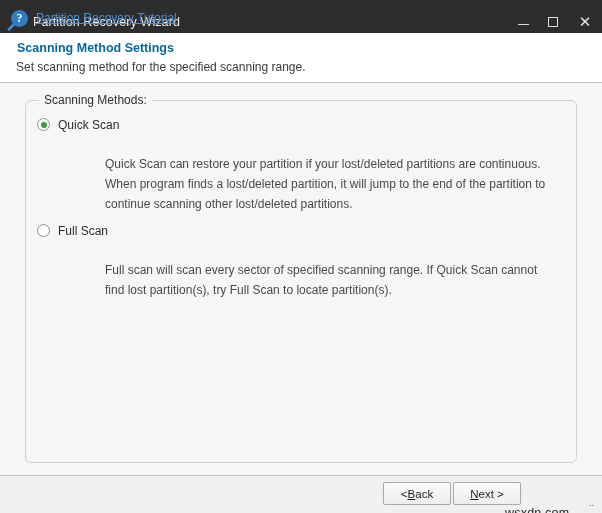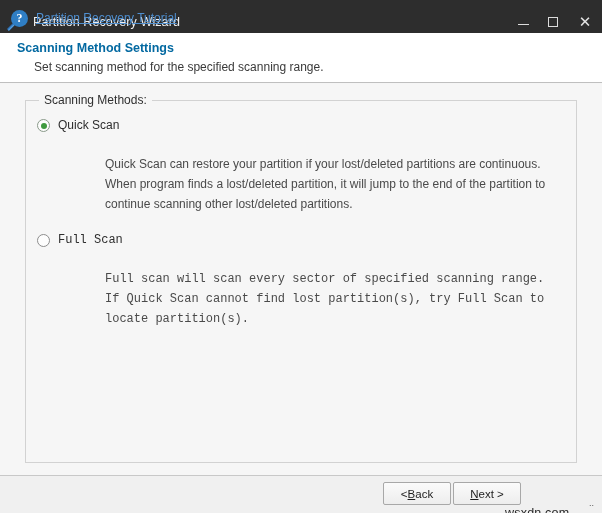--- a/index.html
+++ b/index.html
@@ -96,21 +96,21 @@
   .header-title {
     position: absolute;
     left: 17px;
     top: 8px;
     font-size: 12.5px;
     font-weight: bold;
     color: #0369a1;
   }
   .header-sub {
     position: absolute;
-    left: 34px;
+    left: 16px;
     top: 27px;
     font-size: 12px;
     color: #3a3a3a;
   }
 
   
   .body-area {
     position: absolute;
     left: 0; top: 84px;
     width: 602px;
@@ -119,41 +119,41 @@
   }
 
   .groupbox {
     position: absolute;
     left: 25px;
     top: 16px;
     width: 552px;
     height: 363px;
     box-sizing: border-box;
     border: 1px solid #d2d2d2;
-    border-radius: 0;
+    border-radius: 6px;
     background: #f6f6f6;
   }
   .group-legend {
     position: absolute;
     left: 13px;
     top: -8px;
     background: #f6f6f6;
     padding: 0 5px;
     font-size: 12px;
     color: #2f2f2f;
   }
 
   .option {
     position: absolute;
     left: 0;
     width: 100%;
   }
   .option-row {
     display: flex;
-    align-items: flex-end;
+    align-items: flex-start;
     padding-left: 11px;
   }
   .radio {
     width: 13px;
     height: 13px;
     border-radius: 50%;
     box-sizing: border-box;
     border: 1.2px solid #8d8d8d;
     background: #fdfdfd;
     position: relative;
@@ -304,21 +304,21 @@
       <div class="group-legend">Scanning Methods:</div>
 
       <div class="option" style="top:17px;">
         <div class="option-row">
           <span class="radio checked"></span>
           <span class="option-label">Quick Scan</span>
         </div>
         <div class="option-desc">Quick Scan can restore your partition if your lost/deleted partitions are continuous. When program finds a lost/deleted partition, it will jump to the end of the partition to continue scanning other lost/deleted partitions.</div>
       </div>
 
-      <div class="option" style="top:132px;font-family:Liberation Mono, monospace;">
+      <div class="option" style="top:123px;">
         <div class="option-row">
           <span class="radio"></span>
           <span class="option-label">Full Scan</span>
         </div>
         <div class="option-desc">Full scan will scan every sector of specified scanning range. If Quick Scan cannot find lost partition(s), try Full Scan to locate partition(s).</div>
       </div>
     </div>
   </div>
 
   <div class="footer"></div>

